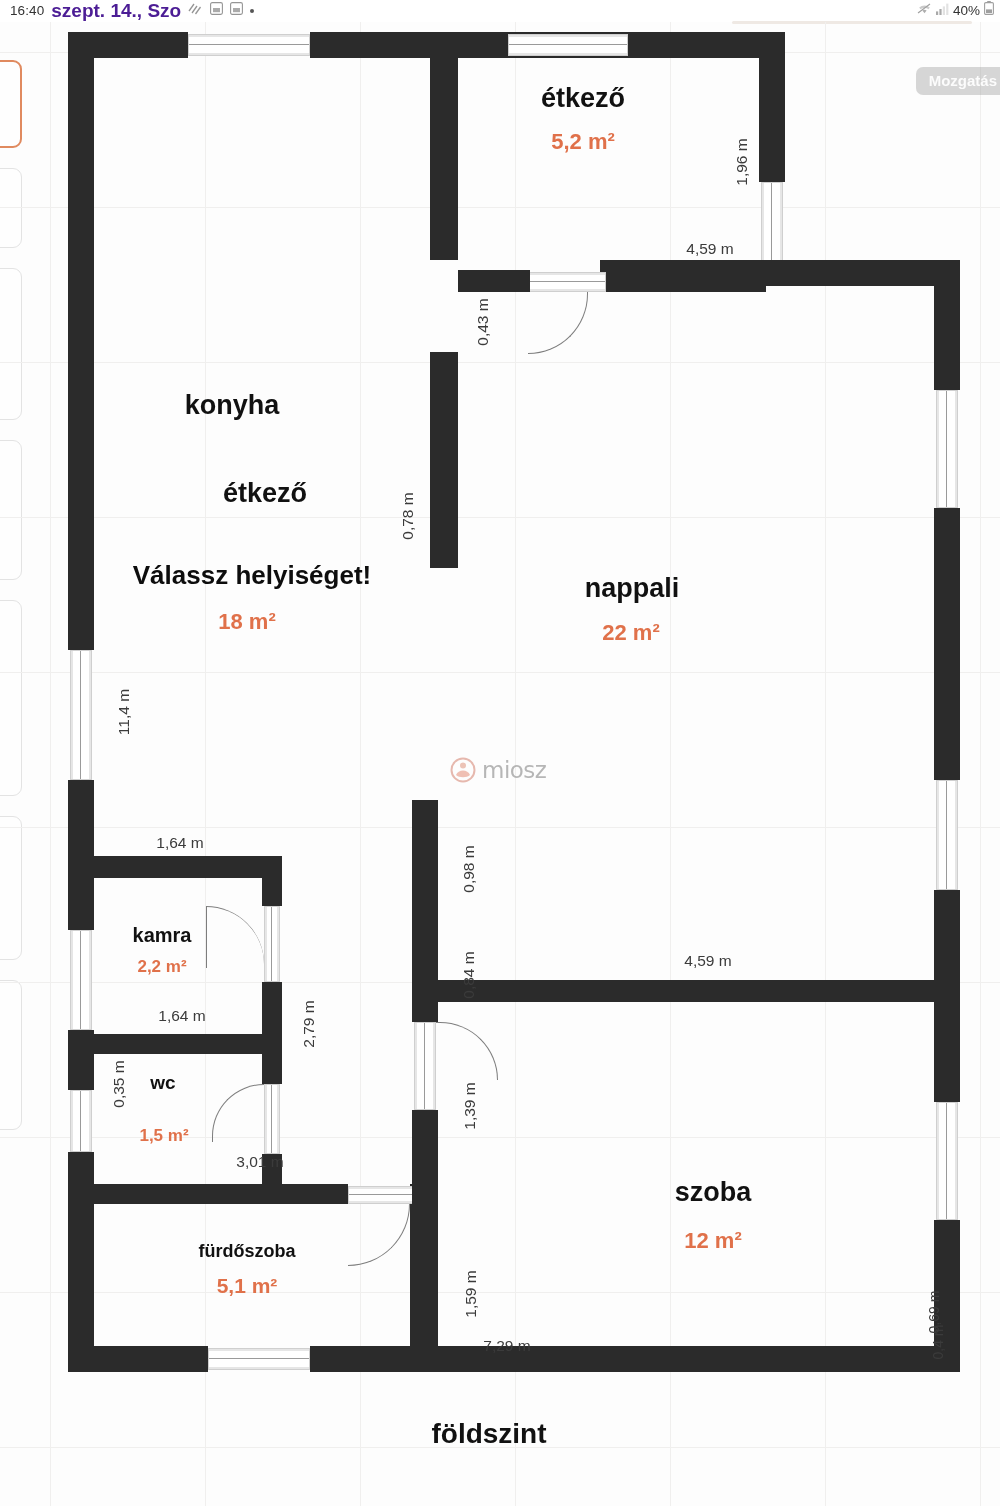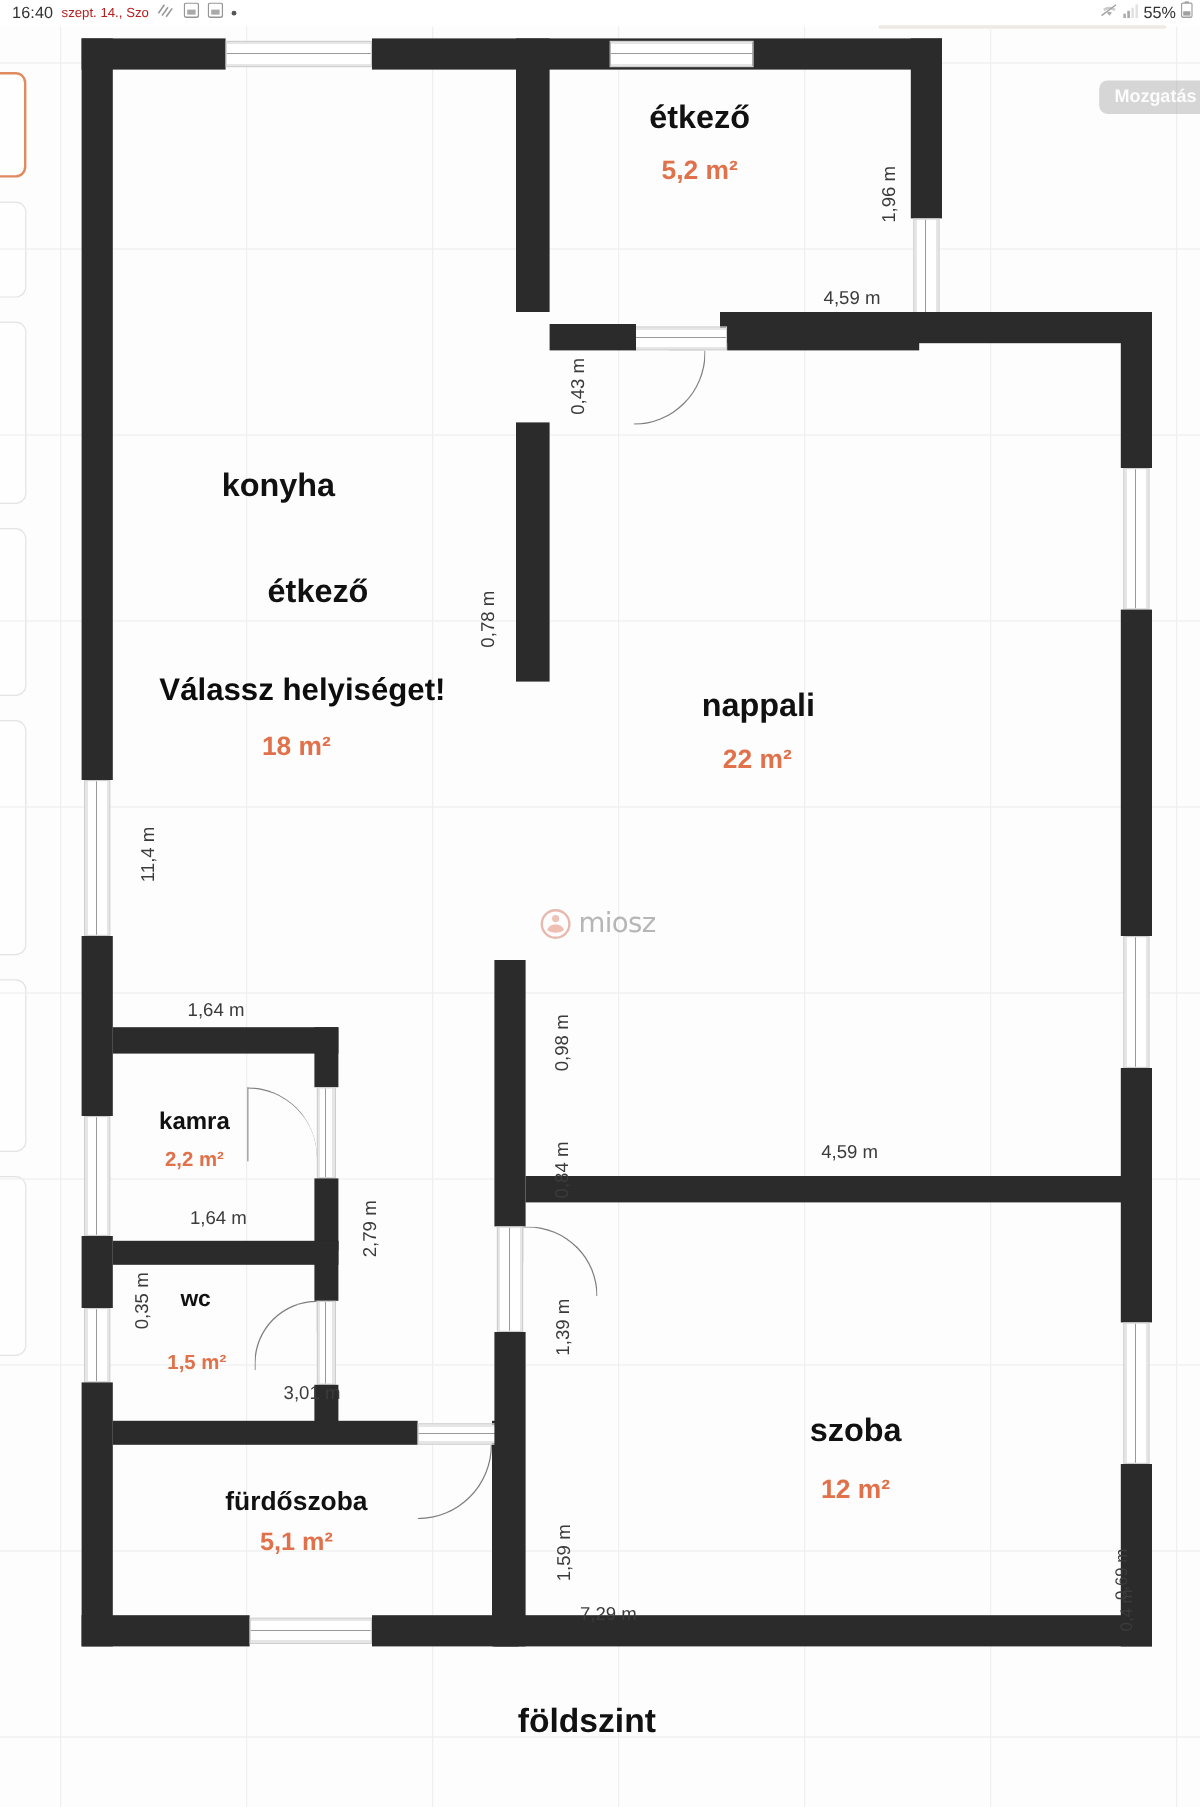--- a/index.html
+++ b/index.html
@@ -13,21 +13,21 @@
 
   
   #statusbar {
     position: absolute; left: 0; top: 0; width: 1000px; height: 22px;
     background: #ffffff; color: #3a3a3a;
     font-size: 13px; line-height: 22px;
   }
   #statusbar .left { position: absolute; left: 10px; top: 0; display: flex; align-items: center; gap: 7px; }
   #statusbar .right { position: absolute; right: 6px; top: 0; display: flex; align-items: center; gap: 4px; }
   .sb-time { font-size: 13.5px; letter-spacing: .1px; color: #333; }
-  .sb-date { font-size: 11px; color: #b91c1c; }
+  .sb-date { font-size: 19px; color: #4c1d95; font-weight: bold; }
   .sb-ico { display: inline-block; opacity: .62; }
   .sb-dot { width: 4px; height: 4px; border-radius: 50%; background: #555; display: inline-block; }
   .sb-batt-pct { font-size: 13.5px; color: #333; }
   #statusbar-underline {
     position: absolute; right: 28px; top: 21px; width: 240px; height: 3px;
     background: #efe9e4; border-radius: 2px;
   }
 
   
   #left-rail { position: absolute; left: 0; top: 28px; width: 26px; height: 1150px; }
@@ -145,21 +145,21 @@
       <span class="sb-ico">
         <svg width="13" height="12" viewBox="0 0 13 12">
             <g fill="#666">
           <rect x="0" y="8.4" width="2.2" height="3.6" opacity=".9"></rect>
           <rect x="3.4" y="6" width="2.2" height="6" opacity=".9"></rect>
           <rect x="6.8" y="3.4" width="2.2" height="8.6" opacity=".3"></rect>
           <rect x="10.2" y="0.6" width="2.2" height="11.4" opacity=".3"></rect>
             </g>
           </svg>
       </span>
-      <span class="sb-batt-pct">55%</span>
+      <span class="sb-batt-pct">40%</span>
       <span class="sb-ico">
         <svg width="10" height="14" viewBox="0 0 10 14">
             <rect x="3.2" y="0" width="3.6" height="1.6" fill="#666"></rect>
             <rect x="0.6" y="1.6" width="8.8" height="11.8" rx="1.2" stroke="#666" fill="none" stroke-width="1.1"></rect>
             <rect x="2" y="8.4" width="6" height="3.6" fill="#666"></rect>
           </svg>
       </span>
     </div>
     <div id="statusbar-underline"></div>
   </div>
@@ -271,21 +271,21 @@
 
     <div class="room-name" style="left:632px;top:566px;font-size:27px;">nappali</div>
     <div class="room-area" style="left:631px;top:611px;font-size:22px;">22 m²</div>
 
     <div class="room-name" style="left:162px;top:913px;font-size:20px;">kamra</div>
     <div class="room-area" style="left:162px;top:945px;font-size:17px;">2,2 m²</div>
 
     <div class="room-name" style="left:163px;top:1061px;font-size:19px;">wc</div>
     <div class="room-area" style="left:164px;top:1114px;font-size:17px;">1,5 m²</div>
 
-    <div class="room-name" style="left:247px;top:1229px;font-size:22px;">fürdőszoba</div>
+    <div class="room-name" style="left:247px;top:1229px;font-size:18px;">fürdőszoba</div>
     <div class="room-area" style="left:247px;top:1264px;font-size:21px;">5,1 m²</div>
 
     <div class="room-name" style="left:713px;top:1170px;font-size:27px;">szoba</div>
     <div class="room-area" style="left:713px;top:1219px;font-size:22px;">12 m²</div>
 
     <div class="dim vert" style="left:742px;top:140px;">1,96 m</div>
     <div class="dim" style="left:710px;top:227px;">4,59 m</div>
     <div class="dim vert" style="left:483px;top:300px;">0,43 m</div>
     <div class="dim vert" style="left:408px;top:494px;">0,78 m</div>
     <div class="dim vert" style="left:124px;top:690px;">11,4 m</div>

